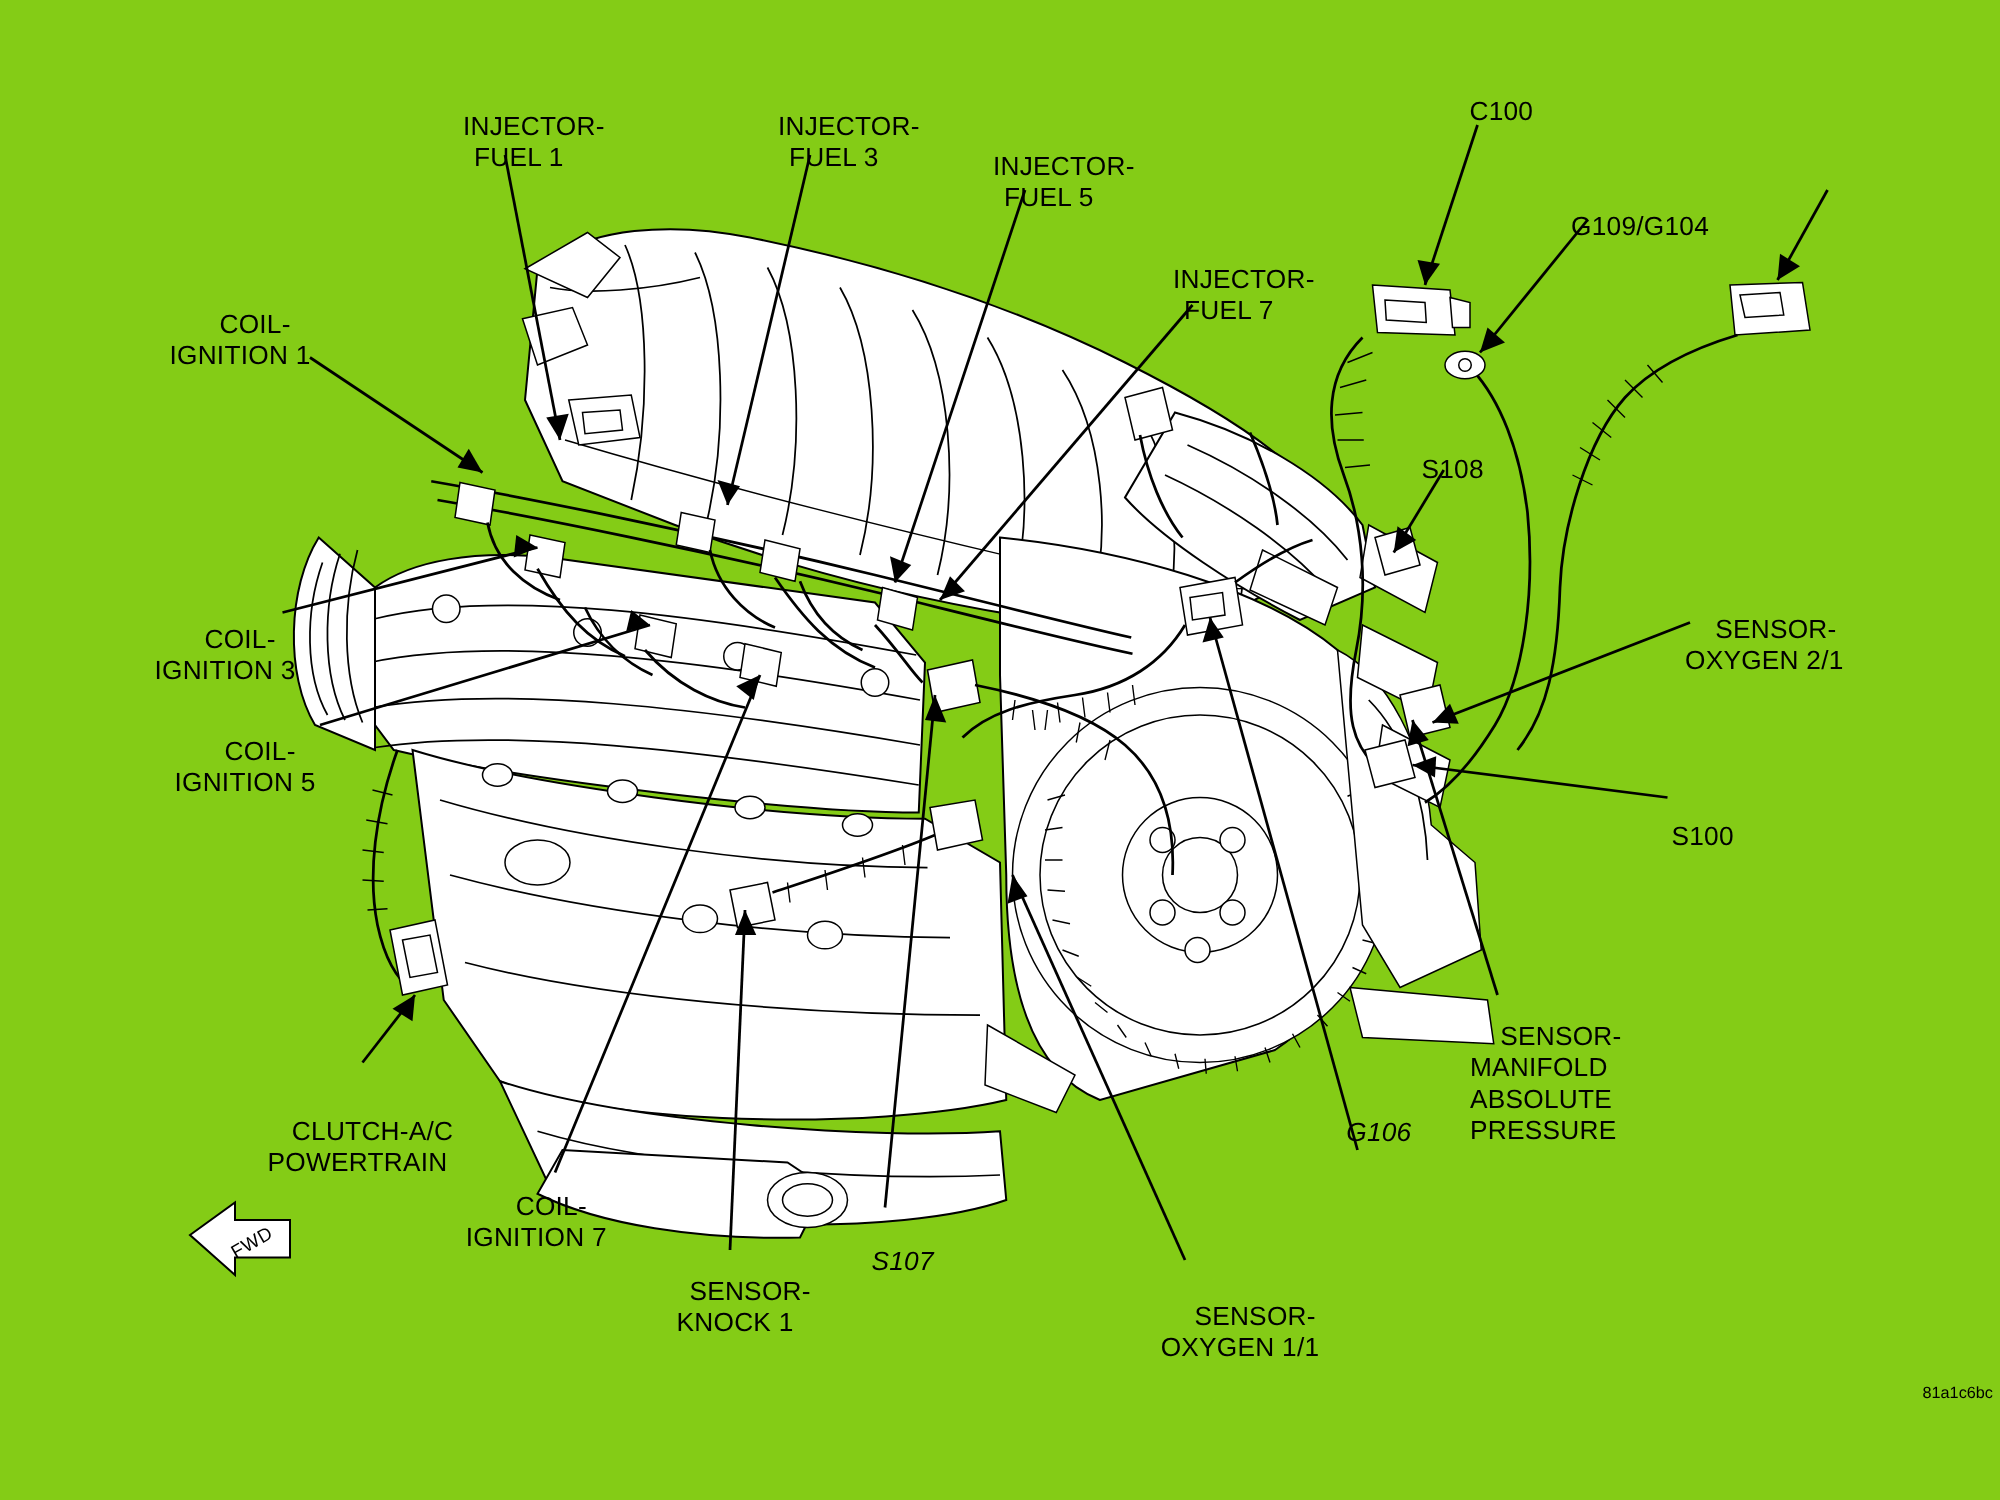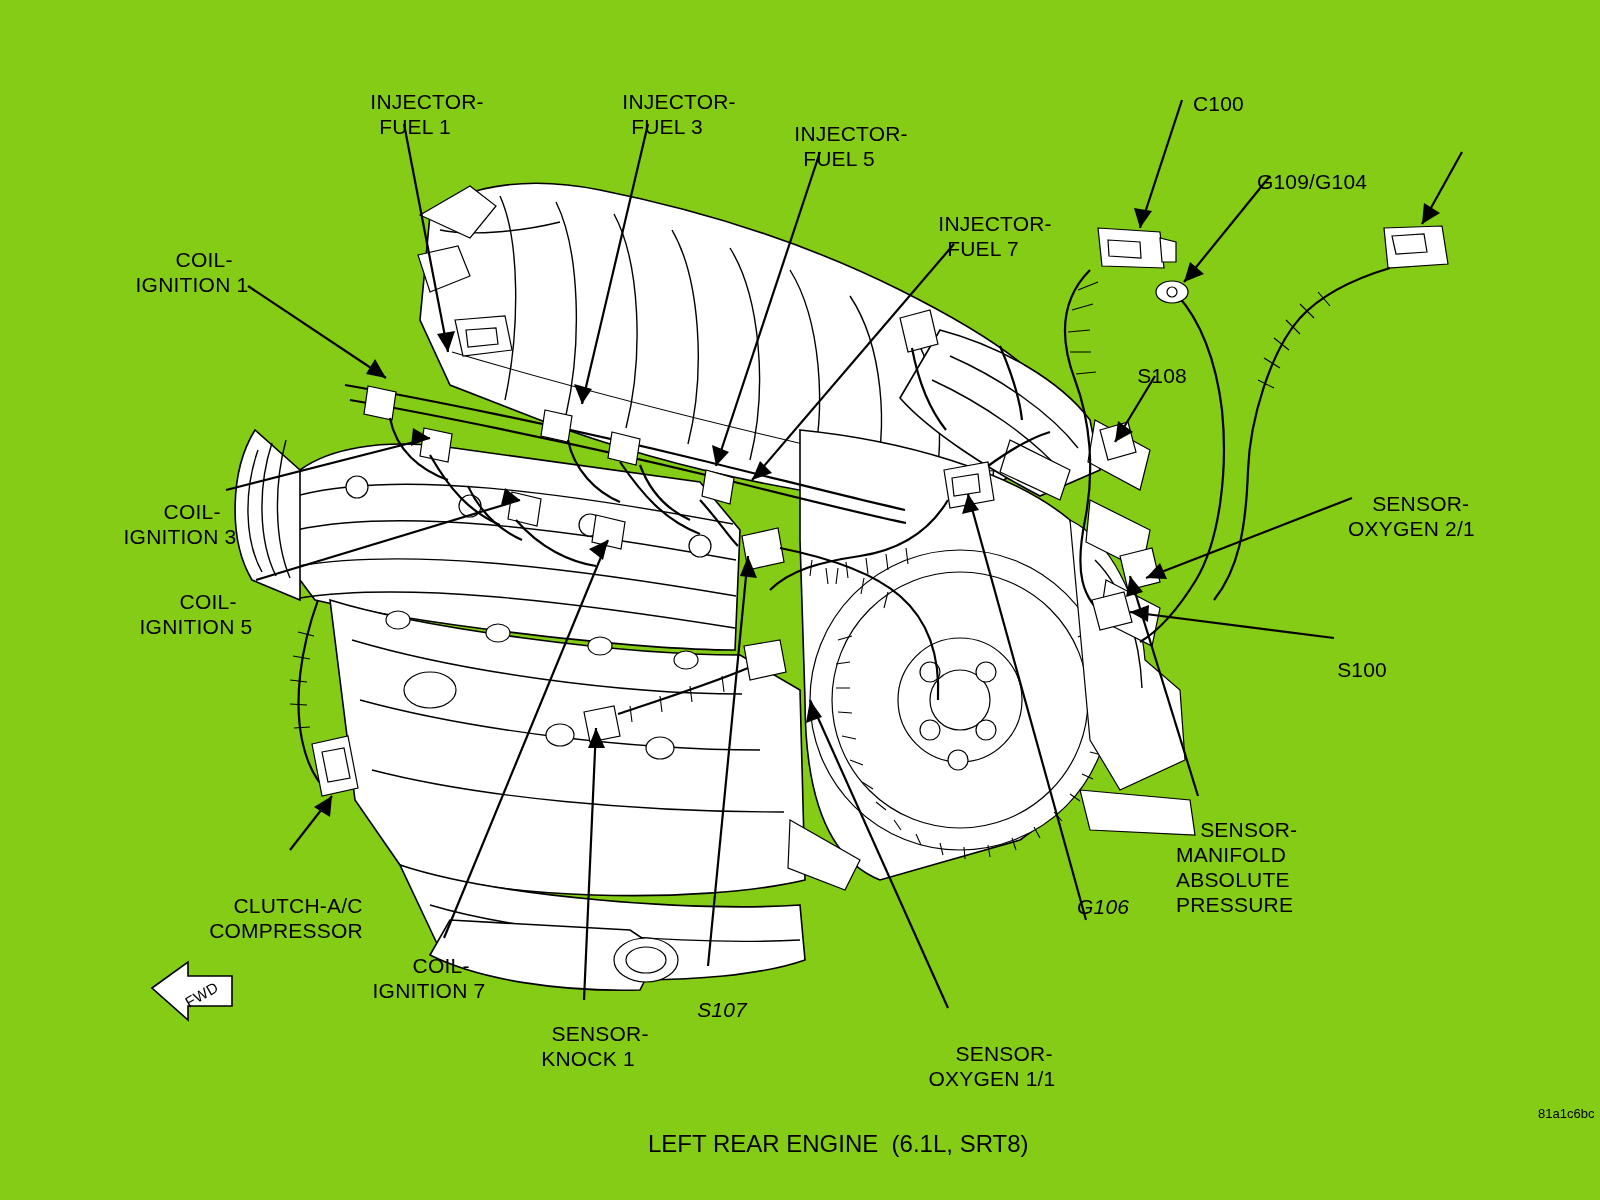--- a/index.html
+++ b/index.html
@@ -280,21 +280,21 @@
   <div class="label center" style="left:764px; top:96px; width:150px;">
     <span>INJECTOR-
 FUEL 5</span>
   </div>
 
   <div class="label center" style="left:908px; top:186px; width:150px;">
     <span>INJECTOR-
 FUEL 7</span>
   </div>
 
-  <div class="label center" style="left:1134px; top:66px; width:110px;text-align:right;">
+  <div class="label center" style="left:1134px; top:52px; width:110px;">
     <span>C100</span>
   </div>
 
 
   <div class="label center" style="left:1220px; top:144px; width:160px;">
     <span>G109/G104</span>
   </div>
 
   <div class="label center" style="left:112px; top:222px; width:160px;">
     <span>COIL-
@@ -349,22 +349,21 @@
 PRESSURE</span>
   </div>
 
   <div class="label center" style="left:498px; top:996px; width:180px;">
     <span>SENSOR-
 KNOCK 1</span>
   </div>
 
   <div class="label center" style="left:186px; top:868px; width:200px;">
     <span>CLUTCH-A/C
-COMPRESSOR</span>
+POWERTRAIN</span>
   </div>
 
   <div class="fwd-text" style="left:182px; top:996px;">FWD</div>
 
-  <div class="caption" style="left:648px; top:1130px;">LEFT REAR ENGINE  (6.1L, SRT8)</div>
 
   <div class="partnum" style="left:1494px; top:1106px;margin-left:44px;">81a1c6bc</div>
 
 </div>
 
 </body></html>

